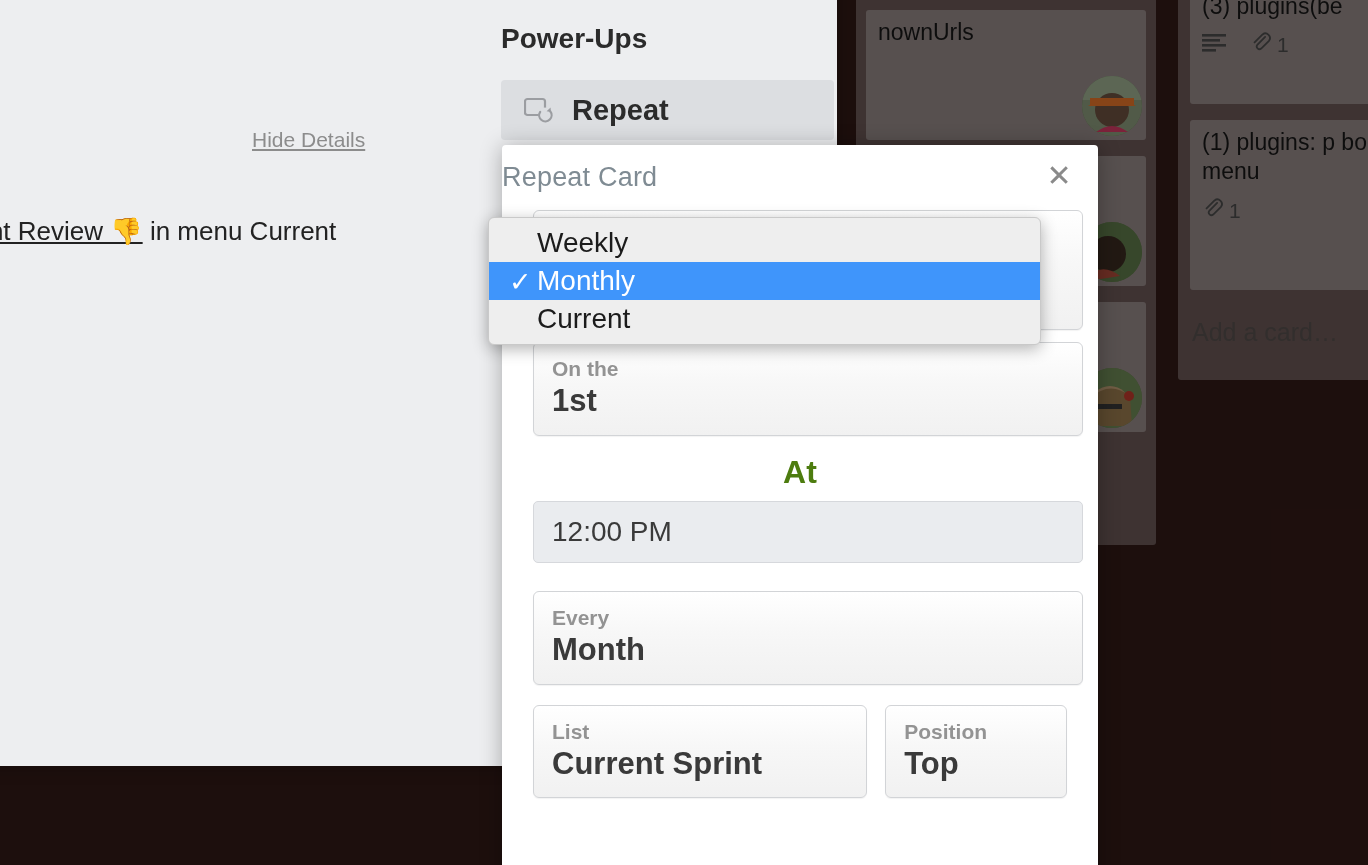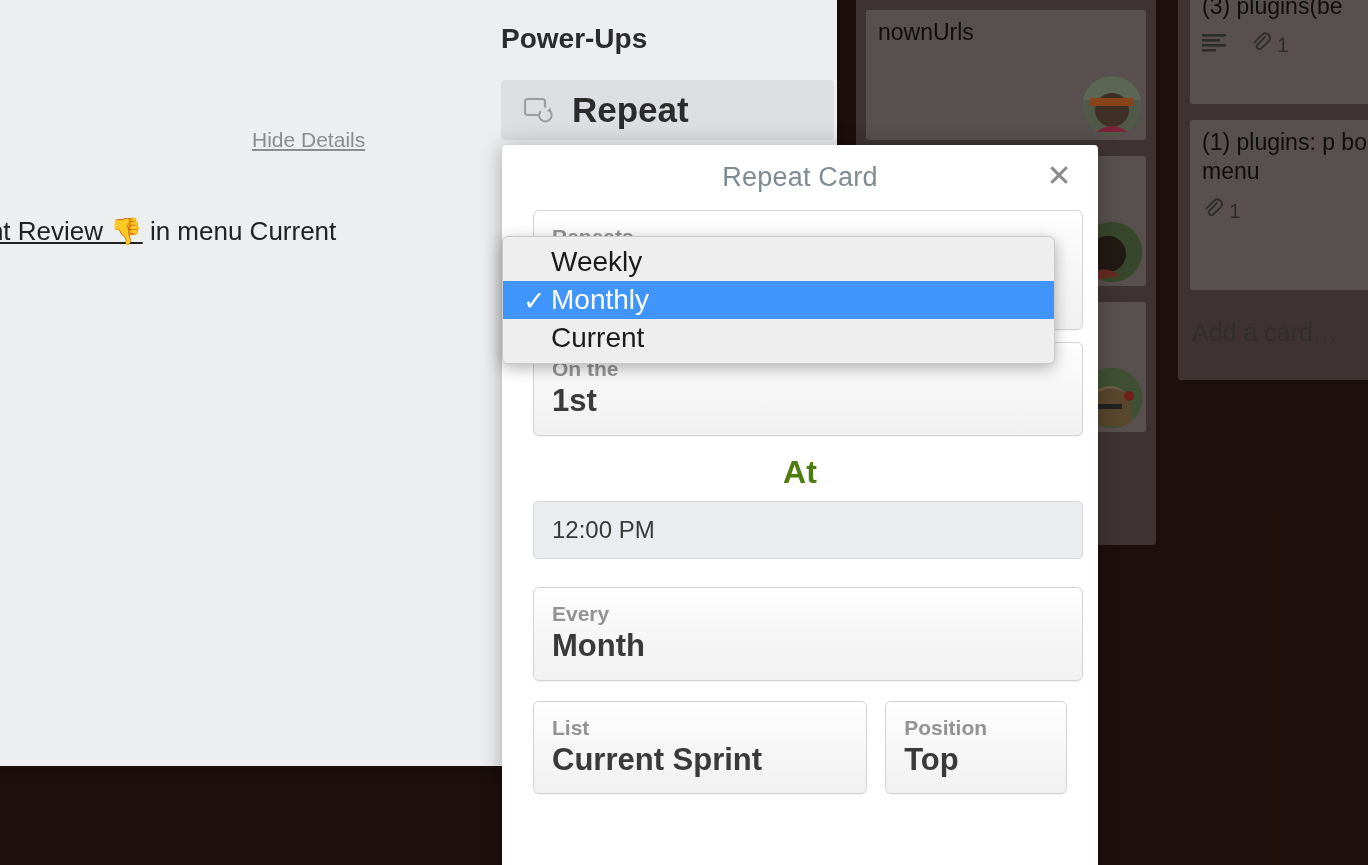--- a/index.html
+++ b/index.html
@@ -103,38 +103,38 @@
   .repeat-btn {
     position: absolute; left: 541px; top: 120px;
     width: 333px; height: 60px;
     background: #dcdee1;
     border-radius: 4px;
     display: flex; align-items: center;
     padding-left: 23px;
     gap: 18px;
   }
   .repeat-btn .rb-label {
-    font-size: 35px; font-weight: bold; color: #2b2b2b;
+    font-size: 29px; font-weight: bold; color: #2b2b2b;
   }
   .repeat-icon { width: 30px; height: 26px; display:block; color: #9b9da1; }
 
   
   .modal {
     position: absolute;
     left: 502px; top: 145px;
     width: 596px; height: 740px;
     background: #fff;
     border-radius: 4px;
     box-shadow: 0 2px 22px rgba(0,0,0,0.30);
     overflow: hidden;
   }
   .modal-head {
     position: relative;
     height: 65px;
-    display: flex; align-items: center; justify-content: center;
+    display: flex; align-items: center; 
   }
   .modal-title {
     font-size: 27px; color: #7f8b93;
     letter-spacing: .2px;
   }
   .modal-close {
     position: absolute; right: 26px; top: 19px;
     width: 26px; height: 26px;
     color: #8a8a8a;
     font-size: 30px; line-height: 24px;
@@ -162,29 +162,28 @@
   }
   .mac-select .sel-value {
     display: block;
     font-size: 31px; font-weight: bold; color: #3a3a3a;
     line-height: 1.15;
   }
 
   
   .dropdown {
     position: absolute;
-    left: 502px; top: 217px;
+    left: 488px; top: 217px;
     width: 553px;
     background: #eeeeee;
     border: 1px solid #c9c9c9;
     border-radius: 6px;
     box-shadow: 0 4px 16px rgba(0,0,0,0.30);
     padding: 6px 0 6px 0;
     overflow: hidden;
-    margin-top: 19px;
   }
   .dd-item {
     height: 38px;
     display: flex; align-items: center;
     font-size: 28px; color: #1b1b1b;
     padding-left: 20px;
   }
   .dd-item .tick {
     width: 28px; display: inline-block;
     font-size: 27px; font-weight: bold;
@@ -201,21 +200,21 @@
     margin: 18px 0 10px 0;
     text-align: center;
   }
 
   .text-input {
     width: 550px;
     background: #eaecef;
     border: 1px solid #d6d8dc;
     border-radius: 5px;
     padding: 14px 18px;
-    font-size: 24px; color: #3a3a3a;
+    font-size: 28px; color: #3a3a3a;
   }
 
   .row-2 { display: flex; gap: 18px; }
   .mac-select.w-list { width: 345px; }
   .mac-select.w-pos  { width: 187px; }
 
   .spacer-12 { height: 12px; }
   .spacer-20 { height: 20px; }
   .spacer-28 { height: 28px; }
 </style>

